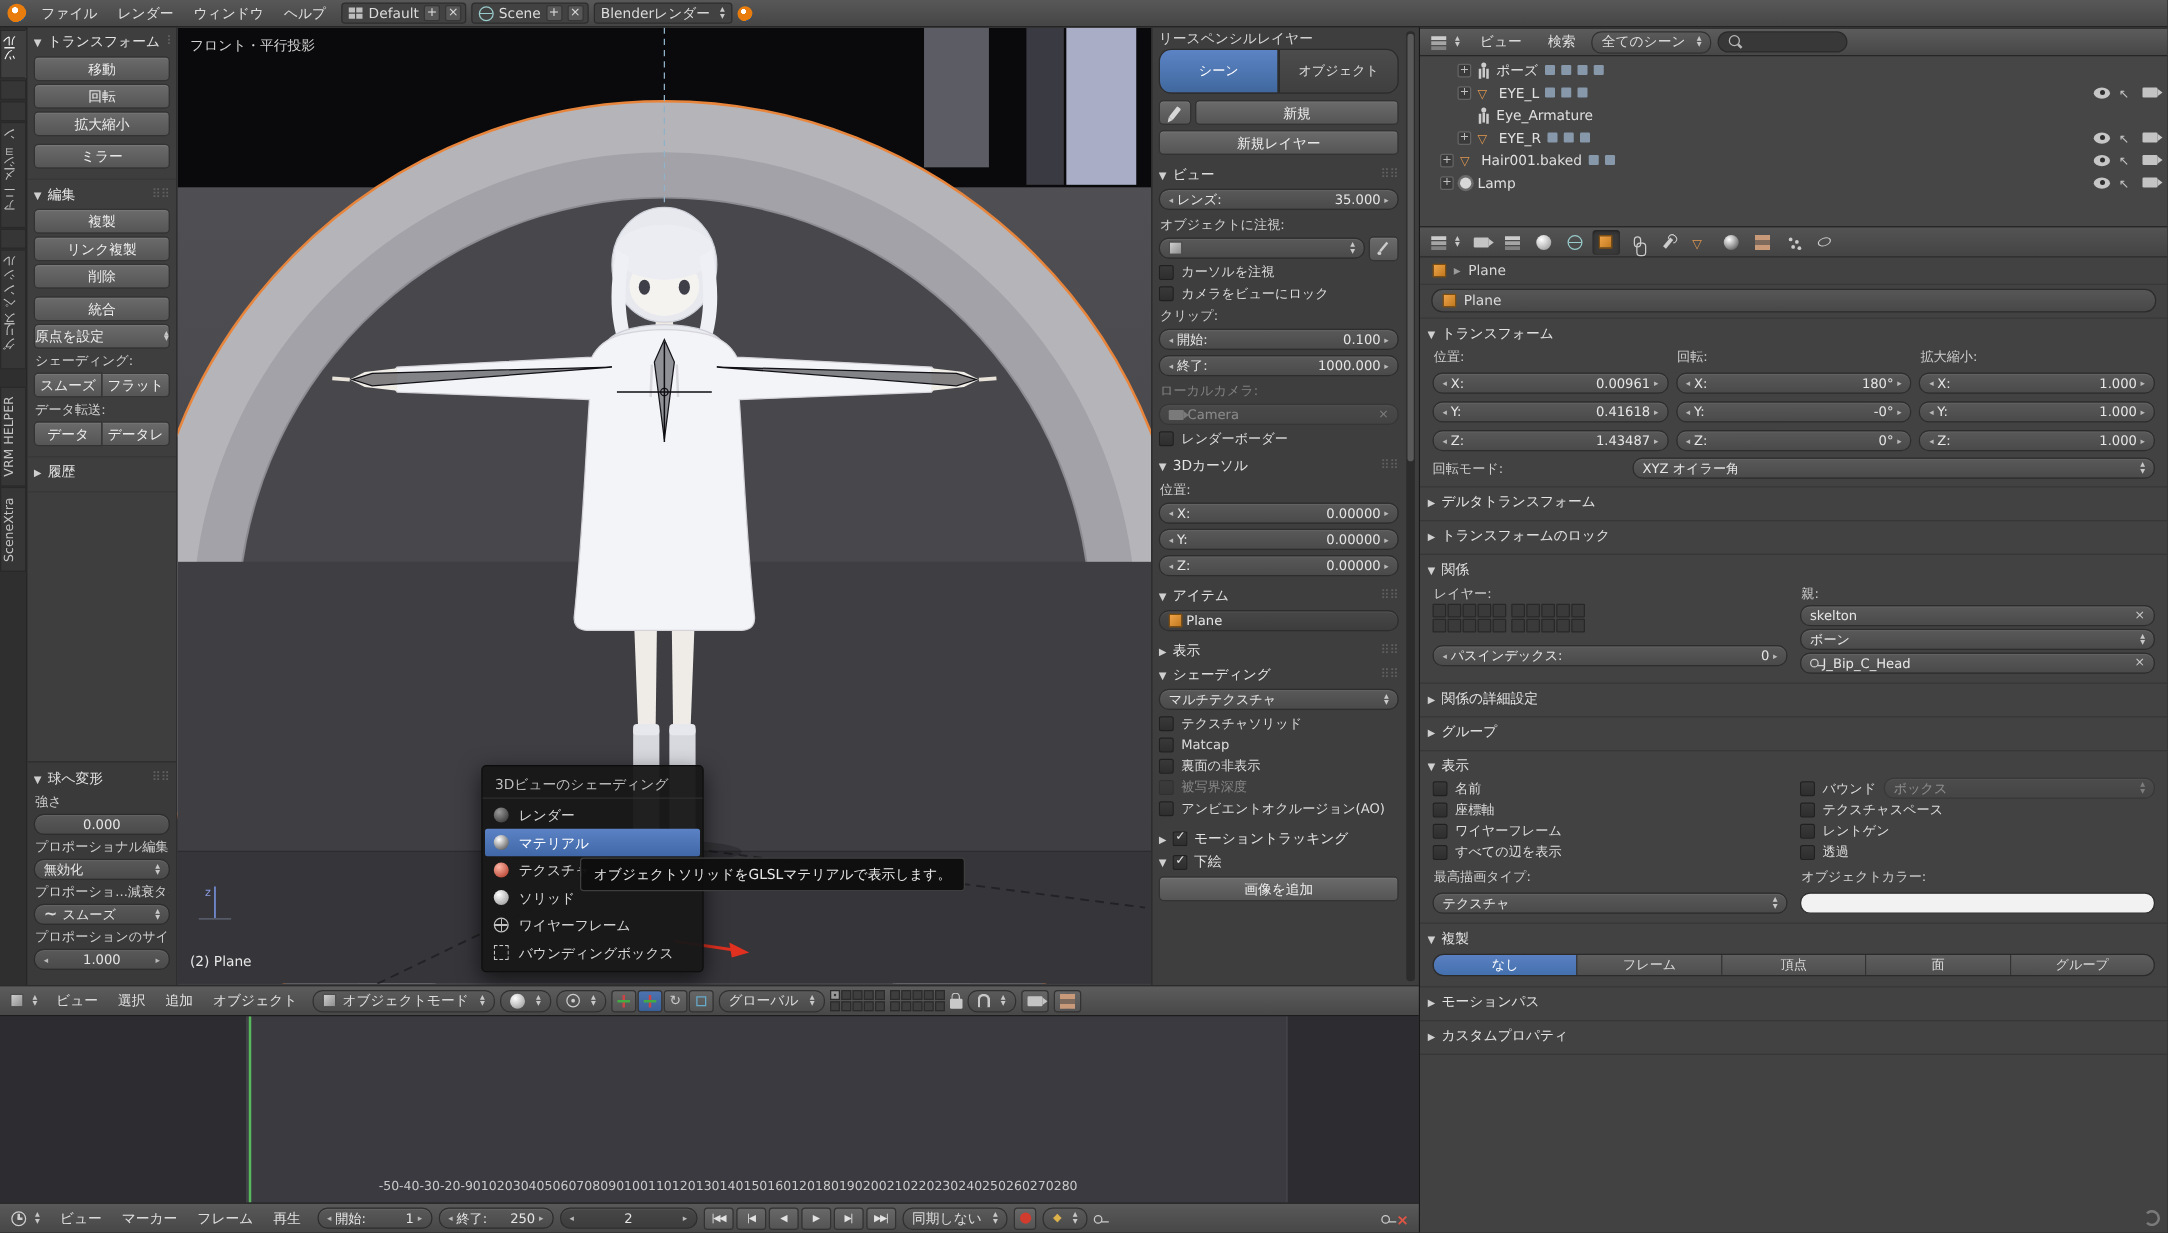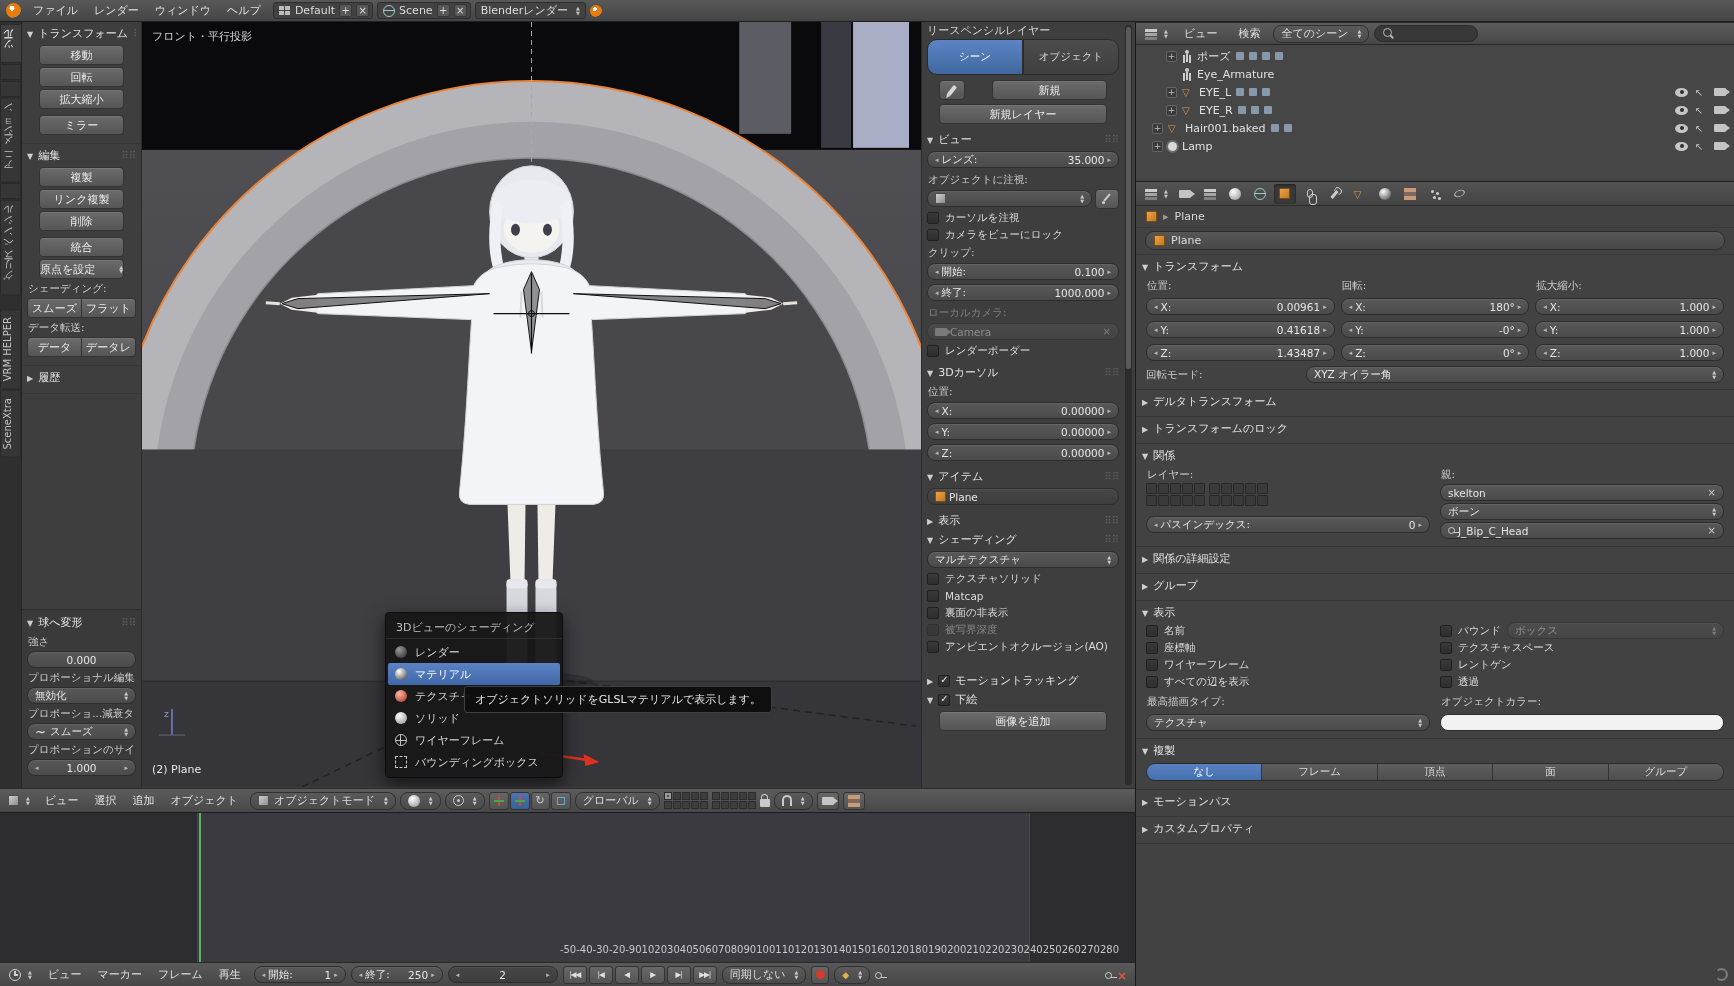--- a/index.html
+++ b/index.html
@@ -8,21 +8,21 @@
 .app{width:1734px;height:986px;display:flex;flex-direction:column}
 
 .hdr{background:linear-gradient(#5c5c5c,#474747);border-top:1px solid #2a2a2a;border-bottom:1px solid #262626;display:flex;align-items:center;gap:5px;padding:0 6px}
 .menu{padding:0 8px;color:#e0e0e0;cursor:pointer;white-space:nowrap}
 .updn{display:inline-flex;flex-direction:column;align-items:center;line-height:4.5px;font-size:5px;color:#c8c8c8;margin-left:auto;padding-left:4px;flex:none}
 .updn::before{content:"▲"}.updn::after{content:"▼"}
 .tri-open::before{content:"▼";font-size:8px;color:#cfcfcf}
 .tri-closed::before{content:"▶";font-size:8px;color:#cfcfcf}
 .grip{margin-left:auto;color:#606060;font-size:10px}
 .grip::before{content:"⠿⠿"}
-.btn{display:flex;align-items:center;justify-content:center;height:20px;background:linear-gradient(#6b6b6b,#555);border:1px solid #333;border-radius:4px;color:#ededed;font-size:11px;cursor:pointer;box-shadow:inset 0 1px rgba(255,255,255,.08);margin:2px 12px;white-space:nowrap;overflow:hidden}
+.btn{display:flex;align-items:center;justify-content:center;height:20px;background:linear-gradient(#6b6b6b,#555);border:1px solid #333;border-radius:4px;color:#ededed;font-size:11px;cursor:pointer;box-shadow:inset 0 1px rgba(255,255,255,.08);margin:2px 0;white-space:nowrap;overflow:hidden}
 .btn-row{display:flex;margin:2px 0}
 .btn-row .btn{flex:1;margin:0;border-radius:0;border-left-width:0}
 .btn-row .btn:first-child{border-radius:4px 0 0 4px;border-left-width:1px}
 .btn-row .btn:last-child{border-radius:0 4px 4px 0}
 .fld{display:flex;align-items:center;height:17px;background:linear-gradient(#595959,#4a4a4a);border:1px solid #2d2d2d;border-radius:8px;padding:0 7px;font-size:10.5px;color:#e6e6e6;box-shadow:inset 0 1px rgba(255,255,255,.06);margin:2px 0;white-space:nowrap;overflow:hidden;gap:3px}
 .fld .val{margin-left:auto}
 .fld.center{justify-content:center}
 .fld .arr{font-size:7px;color:#b9b9b9;flex:none}
 .fld .arr.l::before{content:"◂"}.fld .arr.r::before{content:"▸"}
 .fld.dark{background:linear-gradient(#474747,#3d3d3d)}
@@ -169,21 +169,21 @@
 .axplus{width:10px;height:10px;position:relative}
 .axplus::before{content:"";position:absolute;left:4px;top:0;width:2px;height:10px;background:#c44}
 .axplus::after{content:"";position:absolute;left:0;top:4px;width:10px;height:2px;background:#4a4}
 .axrot::before{content:"↻";font-size:11px;color:#ccc;line-height:10px}
 .axscale{width:8px;height:8px;border:1.5px solid #6ac;margin:1px}
 
 .timeline{height:174px;flex:none;display:flex;flex-direction:column;background:#2e2e33;border-top:1px solid #1d1d1d}
 .tl-canvas{flex:1;position:relative;overflow:hidden;background:#2c2c31}
 .tl-range{position:absolute;left:197px;width:833px;top:0;bottom:0;background:#3a3a40;border-left:1px solid #46464d;border-right:1px solid #46464d}
 .tl-playhead{position:absolute;left:199px;top:0;bottom:0;width:2px;background:#57b95b;cursor:ew-resize}
-.tl-ruler{position:absolute;left:46px;right:16px;bottom:7px;display:flex;justify-content:flex-end;font-size:10px;color:#c9c9c9}
+.tl-ruler{position:absolute;left:46px;right:16px;bottom:7px;display:flex;justify-content:center;font-size:10px;color:#c9c9c9}
 .tl-header{height:24px;flex:none;background:linear-gradient(#595959,#474747);border-top:1px solid #292929;display:flex;align-items:center;gap:5px;padding:0 6px}
 .pbtn{width:24px;height:18px;flex:none;display:flex;align-items:center;justify-content:center;background:linear-gradient(#686868,#545454);border:1px solid #333;border-radius:3px;font-size:7.5px;color:#e2e2e2;cursor:pointer;letter-spacing:-1px}
 .i-first::before{content:"|◀◀"}.i-prevkey::before{content:"|◀"}.i-playrev::before{content:"◀"}
 .i-play::before{content:"▶"}.i-nextkey::before{content:"▶|"}.i-last::before{content:"▶▶|"}
 .rec{width:18px;height:18px;border-radius:3px;background:linear-gradient(#686868,#545454);border:1px solid #333;display:flex;align-items:center;justify-content:center;cursor:pointer}
 .rec::before{content:"";width:9px;height:9px;border-radius:50%;background:#d23c2e}
 .spacer{flex:1}
 .ed-icon{display:flex;align-items:center;gap:3px;padding:0 3px;cursor:pointer}
 </style>
 </head>
@@ -544,21 +544,21 @@
           </label>
           <label class="cb dim">
             <span class="box"></span>
             <span>被写界深度</span>
           </label>
           <label class="cb">
             <span class="box"></span>
             <span>アンビエントオクルージョン(AO)</span>
           </label>
 
-          <div class="sect-h" style="margin-top:16px">
+          <div class="sect-h" style="margin-top:6px">
             <span class="tri-closed"></span>
             <label class="cb checked" style="height:auto">
                 <span class="box"></span>
               </label>
             <span>モーショントラッキング</span>
           </div>
           <div class="sect-h">
             <span class="tri-open"></span>
             <label class="cb checked" style="height:auto">
                 <span class="box"></span>
@@ -766,36 +766,36 @@
         <div class="out-rows">
           <div class="out-row" style="padding-left:30px">
             <span class="expander"></span>
             <span class="ic ic-arm"></span>
             <span class="out-label">ポーズ</span>
             <span class="mini"></span>
               <span class="mini"></span>
               <span class="mini"></span>
               <span class="mini"></span>
           </div>
-          <div class="out-row" style="padding-left:46px">
-            <span class="ic ic-arm"></span>
-            <span class="out-label">Eye_Armature</span>
-          </div>
           <div class="out-row" style="padding-left:30px">
             <span class="expander"></span>
             <span class="ic ic-mesh"></span>
             <span class="out-label">EYE_L</span>
             <span class="mini"></span>
               <span class="mini"></span>
               <span class="mini"></span>
             <span class="right-ics">
               <span class="ic ic-eye"></span>
               <span class="ic ic-cursor"></span>
               <span class="ic ic-cam"></span>
             </span>
+          </div>
+          <div class="out-row" style="padding-left:46px">
+            <span class="ic ic-arm"></span>
+            <span class="out-label">Eye_Armature</span>
           </div>
           <div class="out-row" style="padding-left:30px">
             <span class="expander"></span>
             <span class="ic ic-mesh"></span>
             <span class="out-label">EYE_R</span>
             <span class="mini"></span>
               <span class="mini"></span>
               <span class="mini"></span>
             <span class="right-ics">
               <span class="ic ic-eye"></span>

